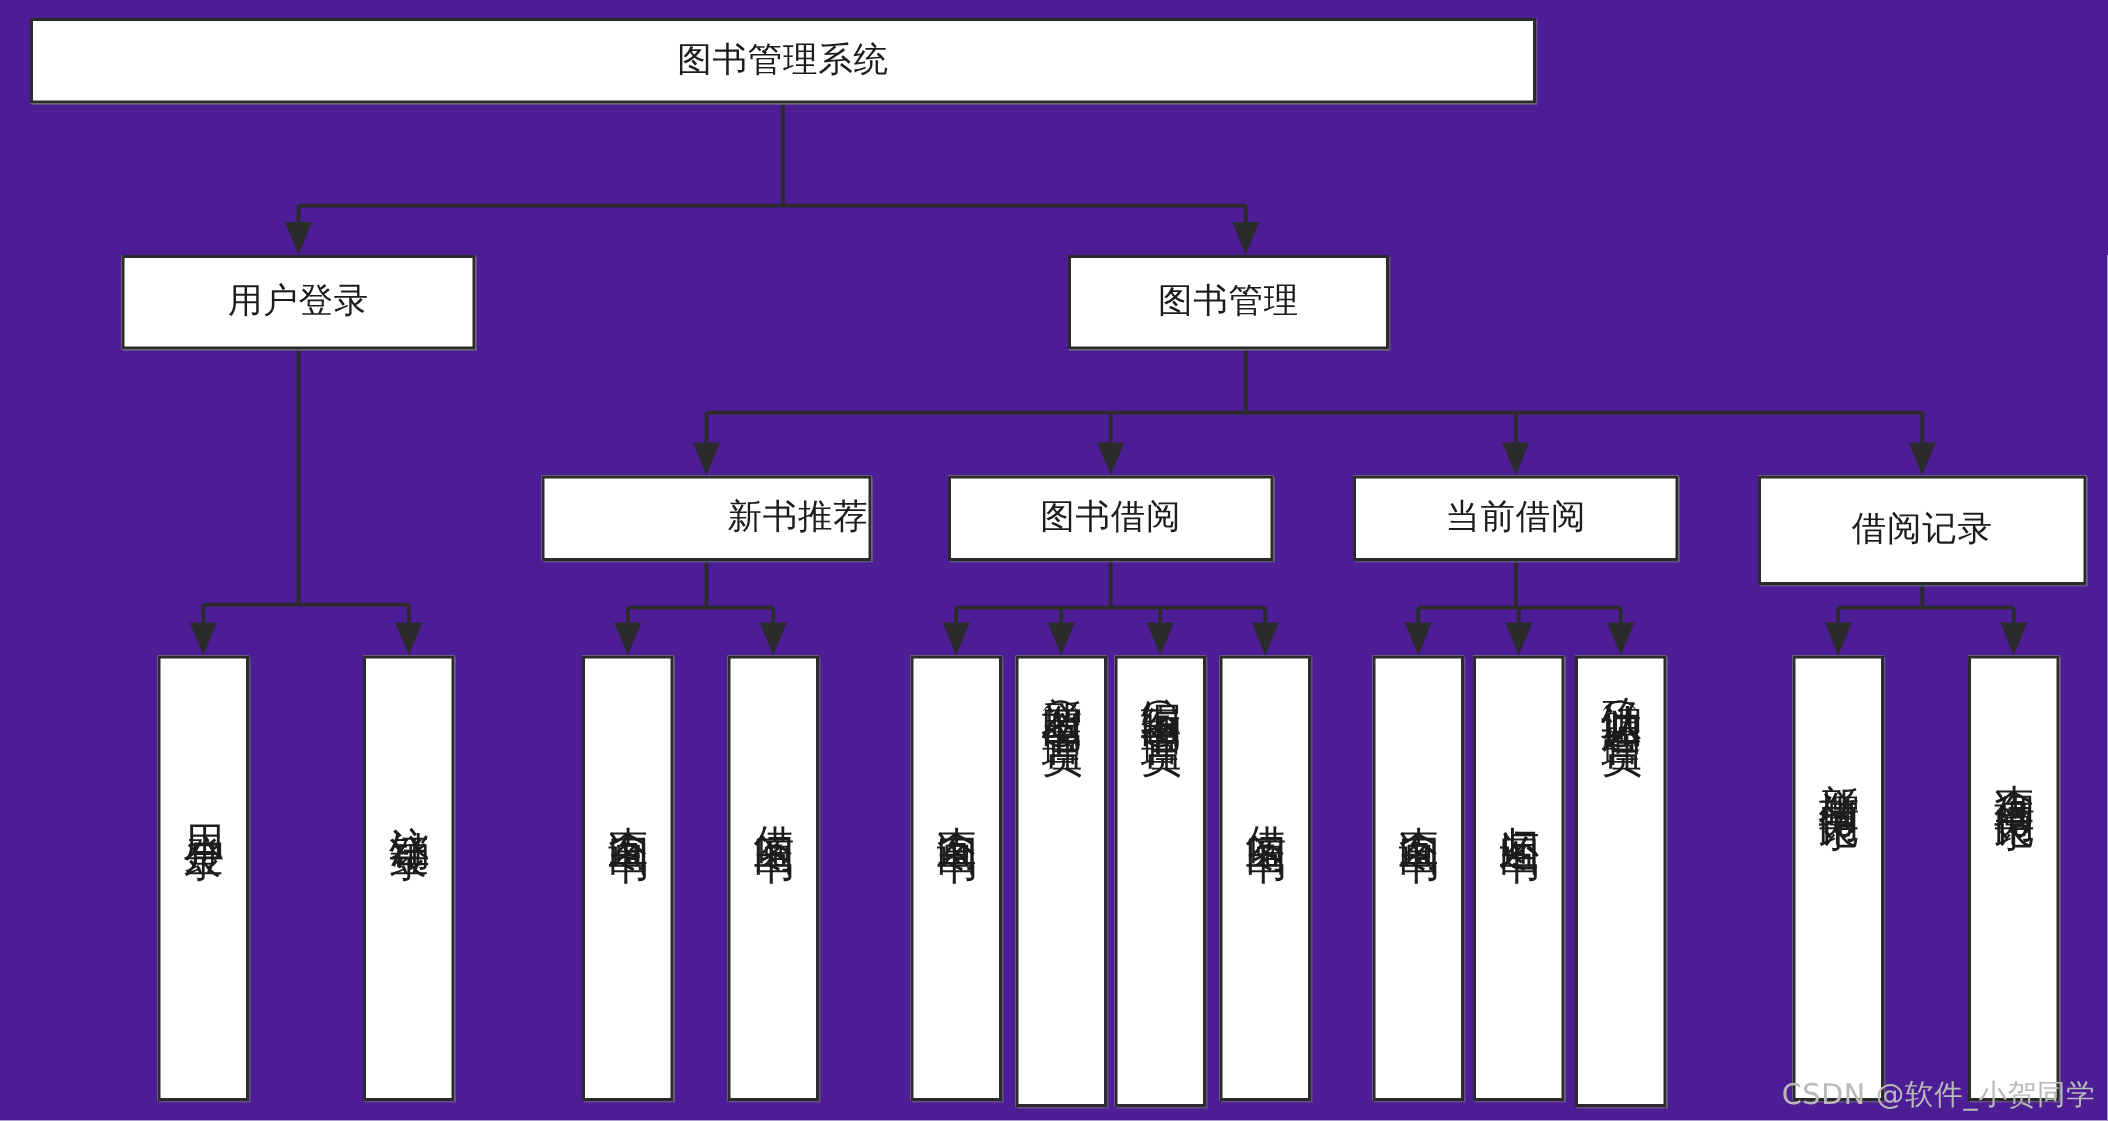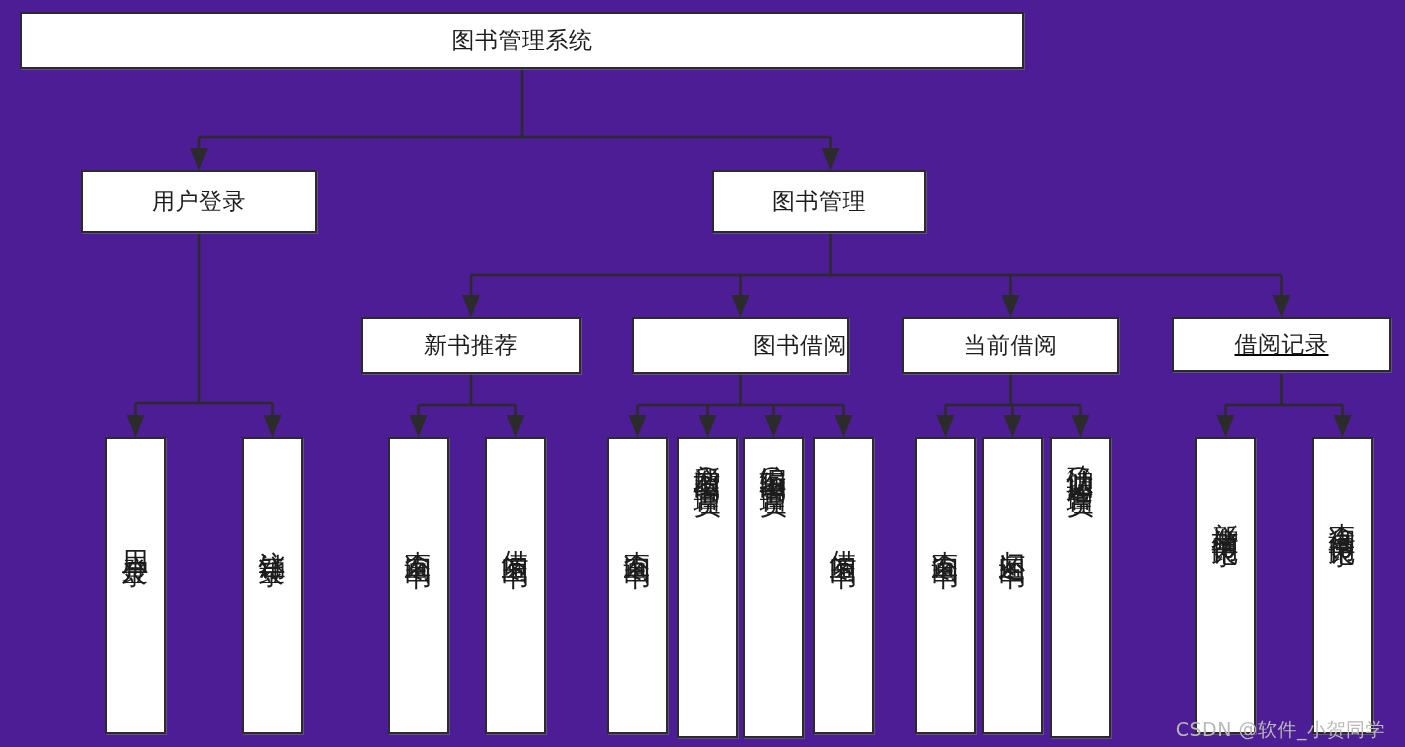--- a/index.html
+++ b/index.html
@@ -61,21 +61,21 @@
     margin-top: 88px;
   }
   .node.vertical.mid2 .node-label {
     margin-top: 60px;
   }
   .node.vertical.top .node-label {
     margin-top: 2px;
   }
   #watermark {
     position: absolute;
-    right: 20px;
+    right: 8px;
     bottom: 4px;
     font-size: 19px;
     color: #b9b9b9;
     letter-spacing: 0.5px;
     white-space: nowrap;
     user-select: none;
   }
 </style>
 </head>
 <body>
@@ -138,30 +138,30 @@
   <div id="nodes-layer">
       <div class="node horizontal" style="left: 20px; top: 12px; width: 1004px; height: 57px;">
         <span class="node-label">图书管理系统</span>
       </div>
       <div class="node horizontal" style="left: 81px; top: 170px; width: 236px; height: 63px;">
         <span class="node-label">用户登录</span>
       </div>
       <div class="node horizontal" style="left: 712px; top: 170px; width: 214px; height: 63px;">
         <span class="node-label">图书管理</span>
       </div>
-      <div class="node horizontal" style="left: 361px; top: 317px; width: 220px; height: 57px;">
+      <div class="node horizontal" style="left: 361px; top: 317px; width: 220px; height: 57px; justify-content: flex-end;">
         <span class="node-label">新书推荐</span>
       </div>
-      <div class="node horizontal" style="left: 632px; top: 317px; width: 217px; height: 57px; justify-content: flex-end;">
+      <div class="node horizontal" style="left: 632px; top: 317px; width: 217px; height: 57px;">
         <span class="node-label">图书借阅</span>
       </div>
       <div class="node horizontal" style="left: 902px; top: 317px; width: 217px; height: 57px; align-items: center;">
         <span class="node-label">当前借阅</span>
       </div>
-      <div class="node horizontal" style="left: 1172px; top: 317px; width: 219px; height: 55px; text-decoration: underline;">
+      <div class="node horizontal" style="left: 1172px; top: 317px; width: 219px; height: 73px;">
         <span class="node-label">借阅记录</span>
       </div>
       <div class="node vertical mid" style="left: 105px; top: 437px; width: 61px; height: 297px;">
         <span class="node-label">用户登录</span>
       </div>
       <div class="node vertical mid" style="left: 242px; top: 437px; width: 61px; height: 297px;">
         <span class="node-label">注销登录</span>
       </div>
       <div class="node vertical mid" style="left: 388px; top: 437px; width: 61px; height: 297px;">
         <span class="node-label">查询图书</span>

